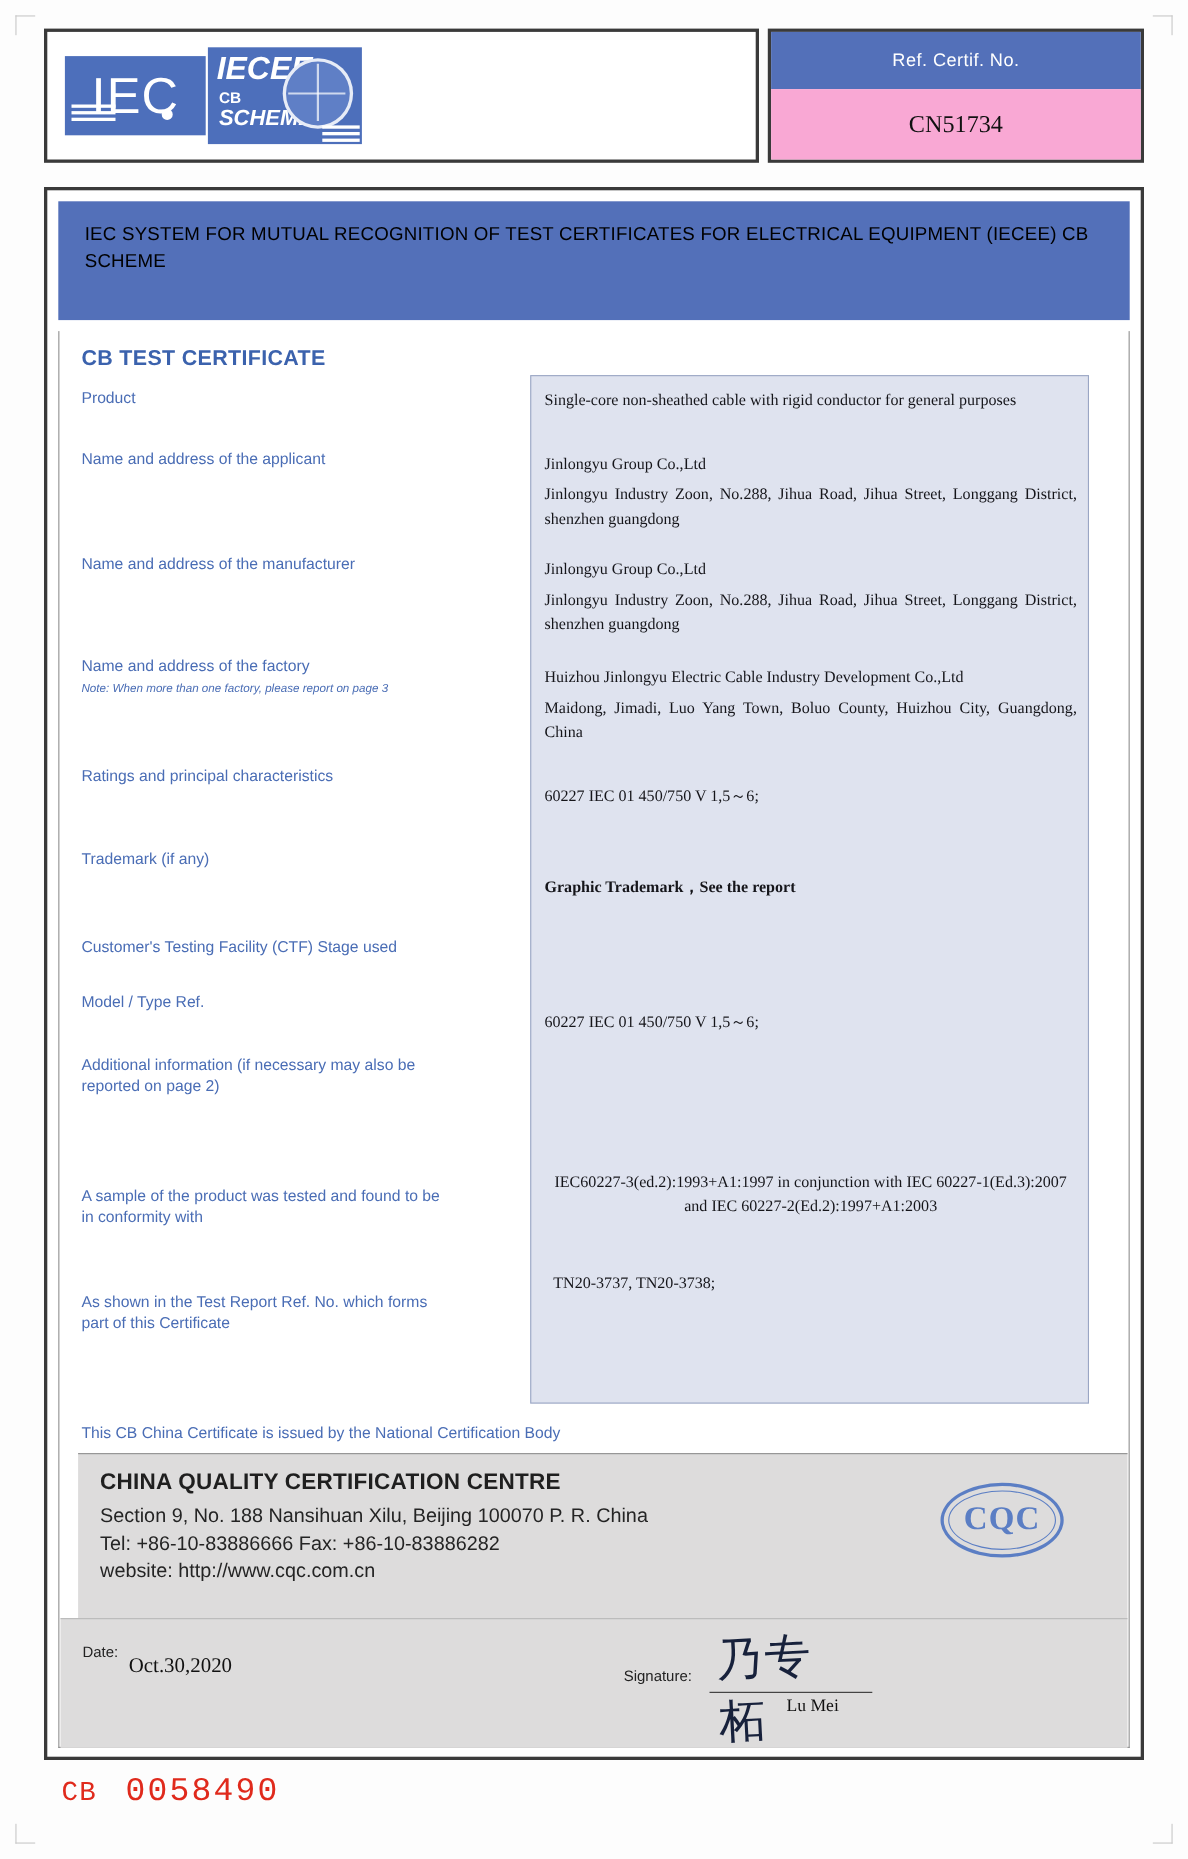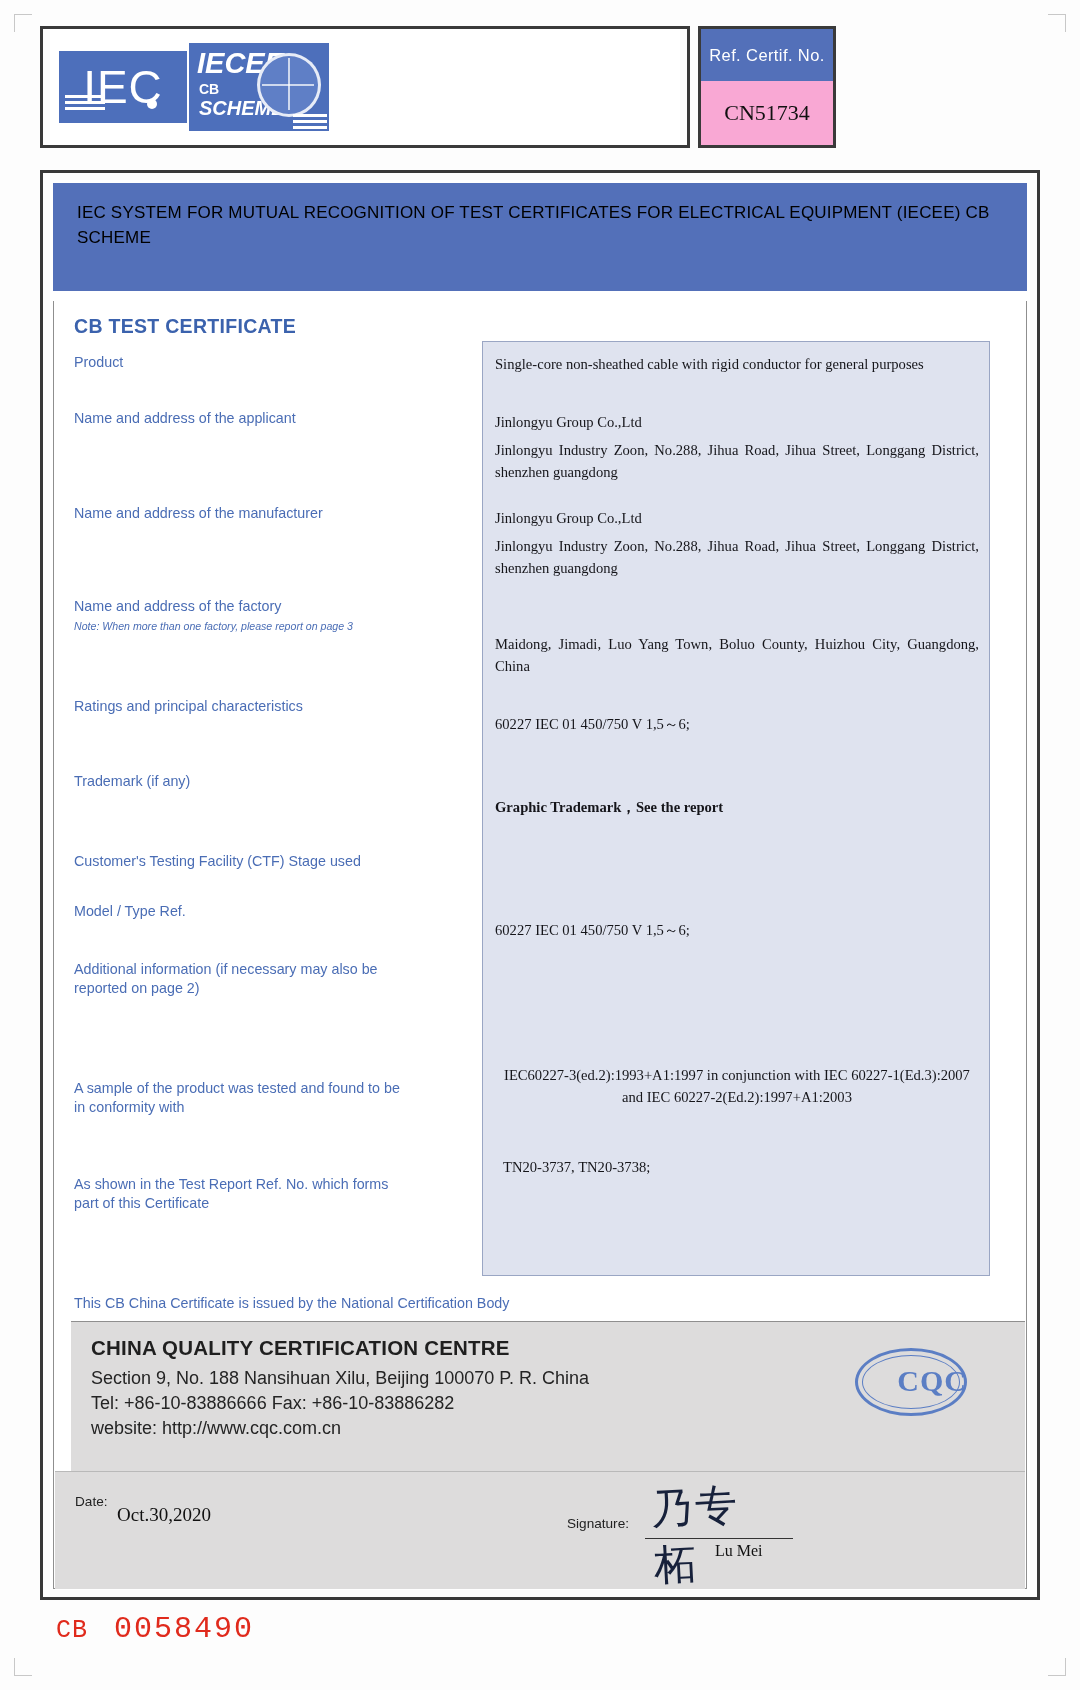--- a/index.html
+++ b/index.html
@@ -30,21 +30,21 @@
     background: #c8c8c8;
   }
   .crop.h { width: 18px; height: 1px; }
   .crop.v { width: 1px; height: 18px; }
 
   
   .header-row {
     position: absolute;
     left: 40px;
     top: 26px;
-    width: 796px;
+    width: 1000px;
     height: 122px;
     display: flex;
     gap: 8px;
   }
   .logo-box {
     width: 650px;
     border: 3px solid #3a3a3a;
     background: #ffffff;
     position: relative;
     box-sizing: border-box;
@@ -314,21 +314,21 @@
     left: 7px; top: 11px;
     width: 98px; height: 54px;
     border: 1.5px solid #5b7ec4;
     border-radius: 50%;
     box-sizing: border-box;
   }
   .cqc-logo .txt {
     position: absolute;
     left: 0; top: 20px;
     width: 112px;
-    text-align: right;
+    text-align: center;
     color: #5b7ec4;
     font-size: 30px;
     font-weight: 700;
     font-family: "Liberation Serif", serif;
     letter-spacing: 1px;
   }
 
   
   .sig-strip {
     position: absolute;
@@ -468,20 +468,21 @@
         <div class="lbl" style="top:726px; width:330px;">A sample of the product was tested and found to be in conformity with</div>
         <div class="lbl" style="top:822px; width:320px;">As shown in the Test Report Ref. No. which forms part of this Certificate</div>
       </div>
 
       <div class="values">
         <div class="val" style="top:12px;">Single-core non-sheathed cable with rigid conductor for general purposes</div>
         <div class="val" style="top:70px;">Jinlongyu Group Co.,Ltd</div>
         <div class="val" style="top:98px;">Jinlongyu Industry Zoon, No.288, Jihua Road, Jihua Street, Longgang District, shenzhen   guangdong</div>
         <div class="val" style="top:166px;">Jinlongyu Group Co.,Ltd</div>
         <div class="val" style="top:194px;">Jinlongyu Industry Zoon, No.288, Jihua Road, Jihua Street, Longgang District, shenzhen   guangdong</div>
+        <div class="val" style="top:264px;">Huizhou Jinlongyu Electric   Cable Industry Development Co.,Ltd</div>
         <div class="val" style="top:292px;">Maidong, Jimadi, Luo Yang Town, Boluo County, Huizhou City, Guangdong, China</div>
         <div class="val" style="top:372px;">60227 IEC 01 450/750 V 1,5～6;</div>
         <div class="val" style="top:455px;font-weight:bold;">Graphic Trademark，See the report</div>
         <div class="val" style="top:520px;"></div>
         <div class="val" style="top:578px;">60227 IEC 01 450/750 V 1,5～6;</div>
         <div class="val" style="top:640px;"></div>
         <div class="val" style="top:723px; text-align:center;">IEC60227-3(ed.2):1993+A1:1997 in conjunction with IEC 60227-1(Ed.3):2007 and IEC 60227-2(Ed.2):1997+A1:2003</div>
         <div class="val" style="top:815px; left:20px;">TN20-3737, TN20-3738;</div>
       </div>
 

